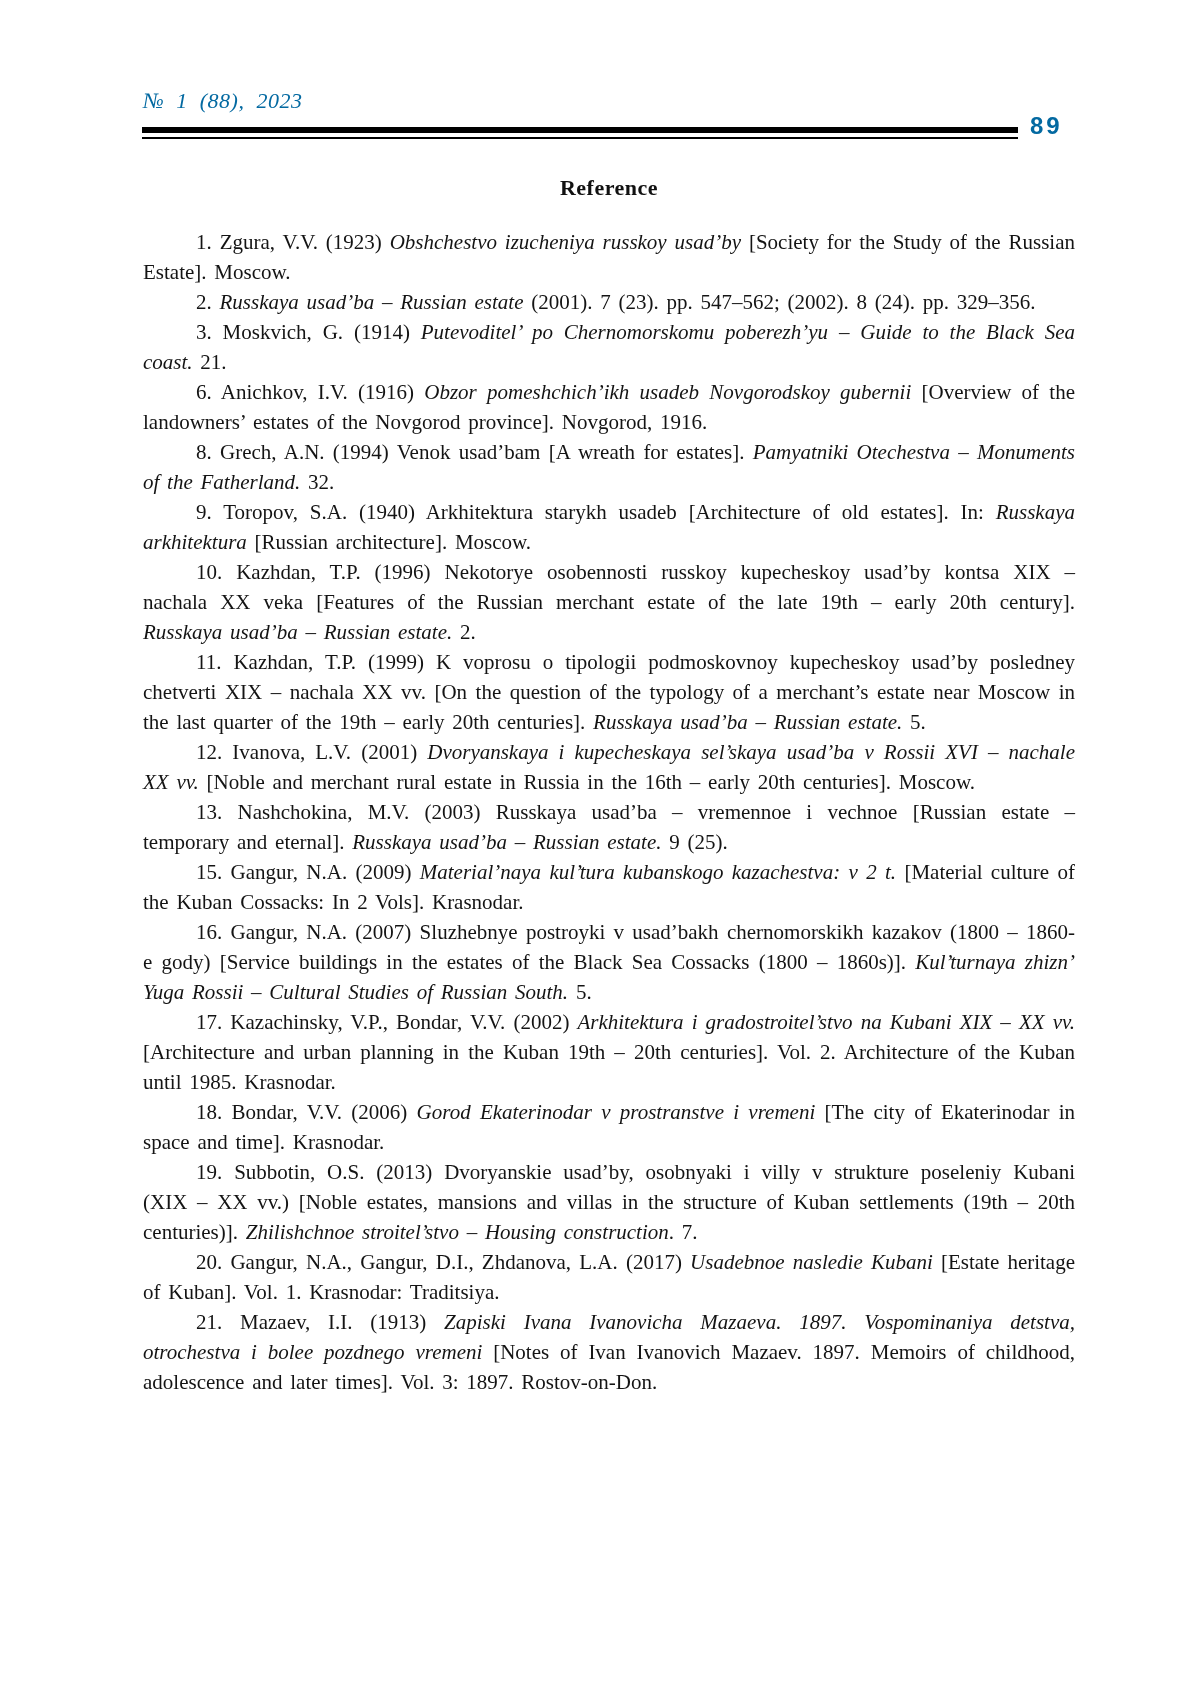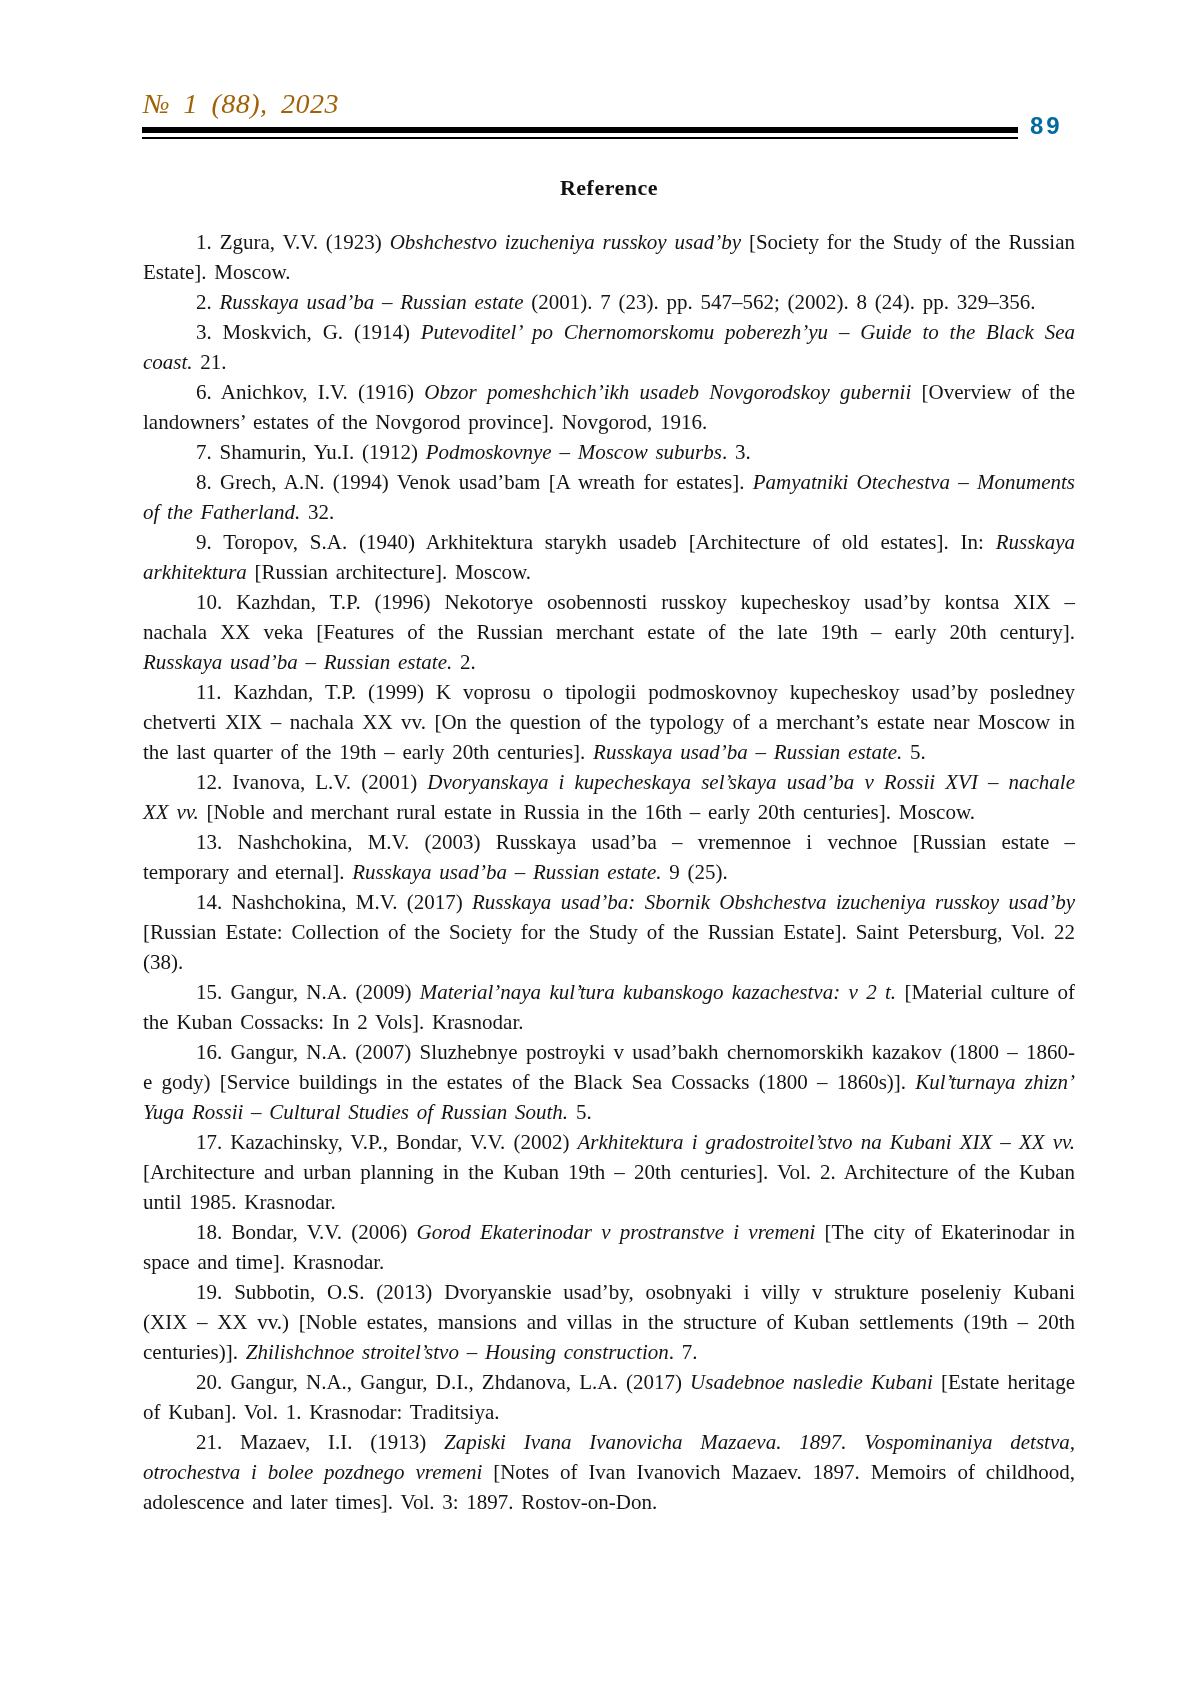--- a/index.html
+++ b/index.html
@@ -14,25 +14,25 @@
     background: #ffffff;
     color: #141414;
     font-family: "Liberation Serif", serif;
     overflow: hidden;
   }
   
   .journal-issue {
     position: absolute;
     left: 143px;
     top: 88px;
-    font-size: 28px;
+    font-size: 22px;
     font-style: italic;
     word-spacing: 6px;
     letter-spacing: 0.5px;
-    color: #a16207;
+    color: #0369a1;
     white-space: nowrap;
   }
   .rule-wrap {
     position: absolute;
     left: 142px;
     top: 127px;
     width: 876px;
   }
   .rule-thick {
     height: 6px;
@@ -102,28 +102,26 @@
 
   <div class="page-number">89</div>
 
   <h1 class="section-title">Reference</h1>
 
   <main class="references">
       <p class="ref"><span>1. Zgura, V.V. (1923) </span><span class="it">Obshchestvo izucheniya russkoy usad’by</span><span> [Society for the Study of the Russian Estate]. Moscow.</span></p>
       <p class="ref"><span>2. </span><span class="it">Russkaya usad’ba – Russian estate</span><span> (2001). 7 (23). pp. 547–562; (2002). 8 (24). pp. 329–356.</span></p>
       <p class="ref"><span>3. Moskvich, G. (1914) </span><span class="it">Putevoditel’ po Chernomorskomu poberezh’yu – Guide to the Black Sea coast.</span><span> 21.</span></p>
       <p class="ref"><span>6. Anichkov, I.V. (1916) </span><span class="it">Obzor pomeshchich’ikh usadeb Novgorodskoy gubernii</span><span> [Overview of the landowners’ estates of the Novgorod province]. Novgorod, 1916.</span></p>
-      <p class="ref"><span>7. Shamurin, Yu.I. (1912) </span><span class="it">Podmoskovnye – Moscow suburbs</span><span>. 3.</span></p>
       <p class="ref"><span>8. Grech, A.N. (1994) Venok usad’bam [A wreath for estates]. </span><span class="it">Pamyatniki Otechestva – Monuments of the Fatherland.</span><span> 32.</span></p>
       <p class="ref"><span>9. Toropov, S.A. (1940) Arkhitektura starykh usadeb [Architecture of old estates]. In: </span><span class="it">Russkaya arkhitektura</span><span> [Russian architecture]. Moscow.</span></p>
       <p class="ref"><span>10. Kazhdan, T.P. (1996) Nekotorye osobennosti russkoy kupecheskoy usad’by kontsa XIX – nachala XX veka [Features of the Russian merchant estate of the late 19th – early 20th century]. </span><span class="it">Russkaya usad’ba – Russian estate.</span><span> 2.</span></p>
       <p class="ref"><span>11. Kazhdan, T.P. (1999) K voprosu o tipologii podmoskovnoy kupecheskoy usad’by posledney chetverti XIX – nachala XX vv. [On the question of the typology of a merchant’s estate near Moscow in the last quarter of the 19th – early 20th centuries]. </span><span class="it">Russkaya usad’ba – Russian estate.</span><span> 5.</span></p>
       <p class="ref"><span>12. Ivanova, L.V. (2001) </span><span class="it">Dvoryanskaya i kupecheskaya sel’skaya usad’ba v Rossii XVI – nachale XX vv.</span><span> [Noble and merchant rural estate in Russia in the 16th – early 20th centuries]. Moscow.</span></p>
       <p class="ref"><span>13. Nashchokina, M.V. (2003) Russkaya usad’ba – vremennoe i vechnoe [Russian estate – temporary and eternal]. </span><span class="it">Russkaya usad’ba – Russian estate.</span><span> 9 (25).</span></p>
-      <p class="ref"><span>14. Nashchokina, M.V. (2017) </span><span class="it">Russkaya usad’ba: Sbornik Obshchestva izucheniya russkoy usad’by</span><span> [Russian Estate: Collection of the Society for the Study of the Russian Estate]. Saint Petersburg, Vol. 22 (38).</span></p>
       <p class="ref"><span>15. Gangur, N.A. (2009) </span><span class="it">Material’naya kul’tura kubanskogo kazachestva: v 2 t.</span><span> [Material culture of the Kuban Cossacks: In 2 Vols]. Krasnodar.</span></p>
       <p class="ref"><span>16. Gangur, N.A. (2007) Sluzhebnye postroyki v usad’bakh chernomorskikh kazakov (1800 – 1860-e gody) [Service buildings in the estates of the Black Sea Cossacks (1800 – 1860s)]. </span><span class="it">Kul’turnaya zhizn’ Yuga Rossii – Cultural Studies of Russian South.</span><span> 5.</span></p>
       <p class="ref"><span>17. Kazachinsky, V.P., Bondar, V.V. (2002) </span><span class="it">Arkhitektura i gradostroitel’stvo na Kubani XIX – XX vv.</span><span> [Architecture and urban planning in the Kuban 19th – 20th centuries]. Vol. 2. Architecture of the Kuban until 1985. Krasnodar.</span></p>
       <p class="ref"><span>18. Bondar, V.V. (2006) </span><span class="it">Gorod Ekaterinodar v prostranstve i vremeni</span><span> [The city of Ekaterinodar in space and time]. Krasnodar.</span></p>
       <p class="ref"><span>19. Subbotin, O.S. (2013) Dvoryanskie usad’by, osobnyaki i villy v strukture poseleniy Kubani (XIX – XX vv.) [Noble estates, mansions and villas in the structure of Kuban settlements (19th – 20th centuries)]. </span><span class="it">Zhilishchnoe stroitel’stvo – Housing construction</span><span>. 7.</span></p>
       <p class="ref"><span>20. Gangur, N.A., Gangur, D.I., Zhdanova, L.A. (2017) </span><span class="it">Usadebnoe nasledie Kubani</span><span> [Estate heritage of Kuban]. Vol. 1. Krasnodar: Traditsiya.</span></p>
       <p class="ref"><span>21. Mazaev, I.I. (1913) </span><span class="it">Zapiski Ivana Ivanovicha Mazaeva. 1897. Vospominaniya detstva, otrochestva i bolee pozdnego vremeni</span><span> [Notes of Ivan Ivanovich Mazaev. 1897. Memoirs of childhood, adolescence and later times]. Vol. 3: 1897. Rostov-on-Don.</span></p>
     </main>
 
 </div>

